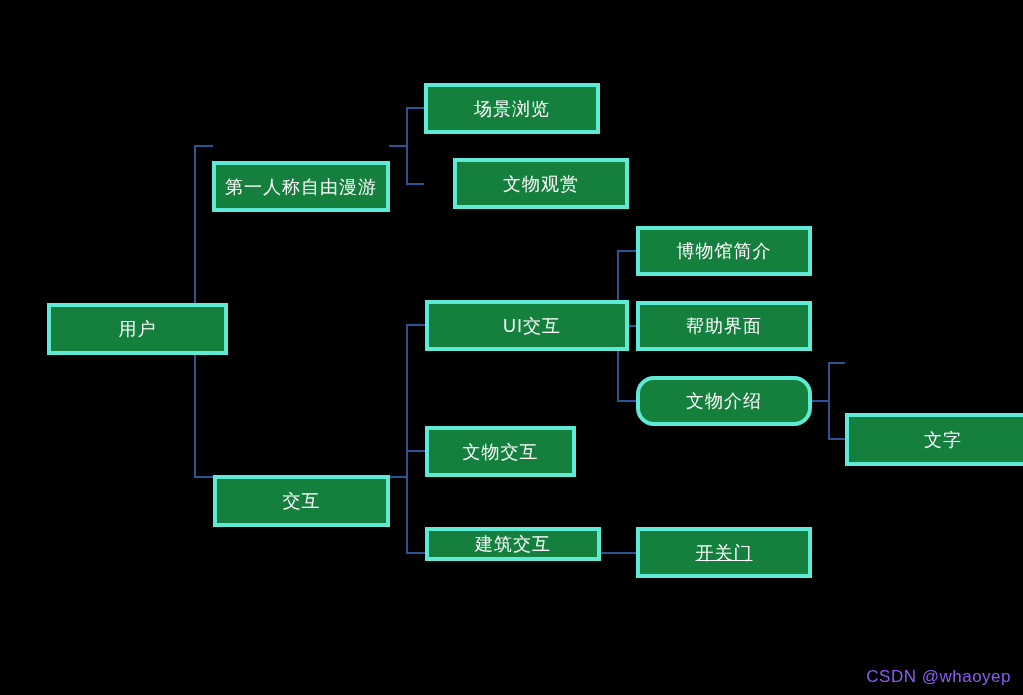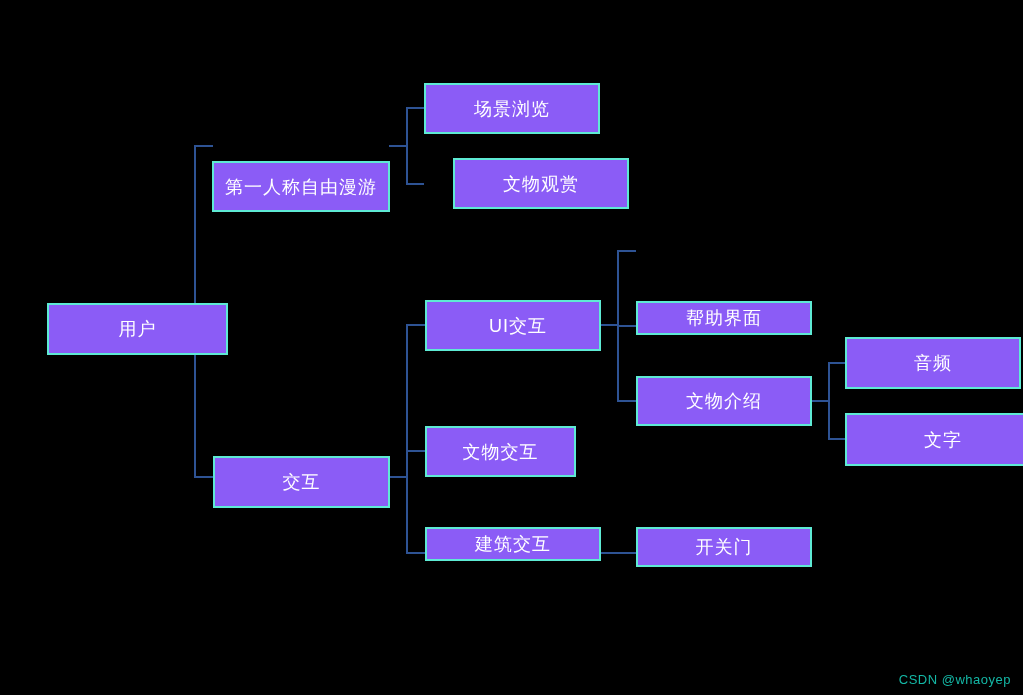--- a/index.html
+++ b/index.html
@@ -3,44 +3,44 @@
 <meta charset="utf-8">
 <style>
   html,body{margin:0;padding:0;background:#000;}
   body{
     width:1023px;height:695px;position:relative;overflow:hidden;
     font-family:"Liberation Sans","DejaVu Sans",sans-serif;
   }
   .canvas{position:absolute;left:0;top:0;width:1023px;height:695px;background:#000;}
   .node{
     position:absolute;box-sizing:border-box;
-    background:#8b5cf6;border:2px solid #5eead4;
+    background:#15803d;border:4px solid #5eead4;
     color:#FFFFFF;font-size:18px;letter-spacing:1px;
     display:flex;align-items:center;justify-content:center;
     white-space:nowrap;
   }
   .cx{position:absolute;background:#2E5394;}
   
   .n-user{left:3px;top:303px;width:181px;height:52px;margin-left:44px;}
   .n-roam{left:212px;top:121px;width:178px;height:51px;margin-top:40px;}
   .n-scene{left:424px;top:83px;width:176px;height:51px;}
   .n-relicview{left:424px;top:158px;width:176px;height:51px;margin-left:29px;}
-  .n-interact{left:213px;top:456px;width:177px;height:52px;}
-  .n-ui{left:425px;top:300px;width:176px;height:51px;padding-left:10px;}
+  .n-interact{left:213px;top:475px;width:177px;height:52px;}
+  .n-ui{left:425px;top:300px;width:204px;height:51px;padding-left:10px;}
   .n-relicinteract{left:425px;top:426px;width:151px;height:51px;}
   .n-building{left:425px;top:527px;width:176px;height:34px;}
   .n-museumintro{left:636px;top:226px;width:176px;height:50px;}
-  .n-help{left:636px;top:301px;width:176px;height:34px;}
-  .n-relicintro{left:636px;top:376px;width:176px;height:50px;}
-  .n-door{left:636px;top:527px;width:176px;height:40px;}
+  .n-help{left:636px;top:301px;width:176px;height:50px;}
+  .n-relicintro{left:636px;top:376px;width:176px;height:50px;border-radius:18px;}
+  .n-door{left:636px;top:527px;width:176px;height:51px;text-decoration:underline;}
   .n-audio{left:845px;top:337px;width:176px;height:52px;}
   .n-text{left:845px;top:413px;width:196px;height:53px;}
   .watermark{
     position:absolute;right:12px;bottom:8px;
-    color:#14b8a6;font-size:13px;letter-spacing:0.5px;
+    color:#8b5cf6;font-size:17px;letter-spacing:0.5px;
   }
 </style>
 </head>
 <body>
 
 <div class="canvas">
 
   <div class="cx" style="left:177px;top:328px;width:18px;height:2px;"></div>
   <div class="cx" style="left:194px;top:145px;width:2px;height:333px;"></div>
   <div class="cx" style="left:194px;top:145px;width:19px;height:2px;"></div>
@@ -66,20 +66,20 @@
   <div class="cx" style="left:601px;top:552px;width:35px;height:2px;"></div>
 
   <div class="node n-user">用户</div>
   <div class="node n-roam">第一人称自由漫游</div>
   <div class="node n-scene">场景浏览</div>
   <div class="node n-relicview">文物观赏</div>
   <div class="node n-interact">交互</div>
   <div class="node n-ui">UI交互</div>
   <div class="node n-relicinteract">文物交互</div>
   <div class="node n-building">建筑交互</div>
+  <div class="node n-museumintro">博物馆简介</div>
   <div class="node n-help">帮助界面</div>
   <div class="node n-relicintro">文物介绍</div>
   <div class="node n-door">开关门</div>
-  <div class="node n-audio">音频</div>
   <div class="node n-text">文字</div>
 
   <div class="watermark">CSDN @whaoyep</div>
 </div>
 
 </body></html>

